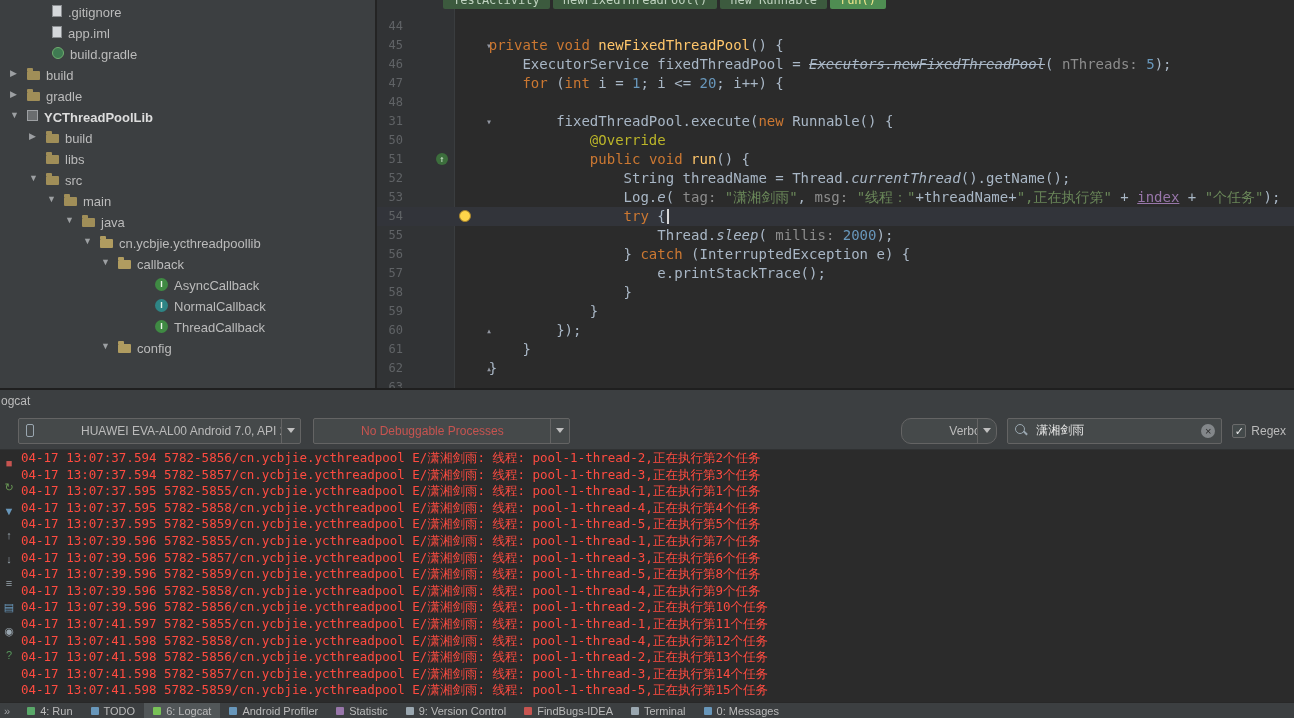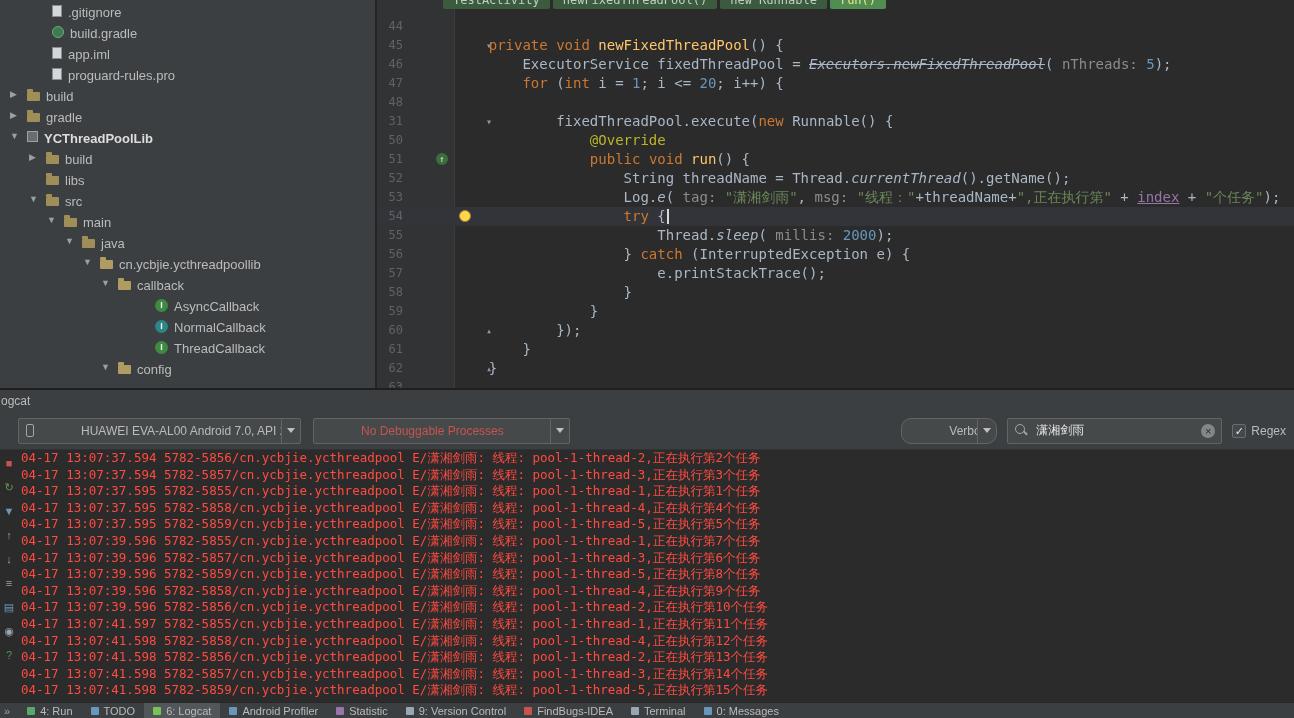--- a/index.html
+++ b/index.html
@@ -96,32 +96,27 @@
   <div class="top">
     <aside class="project">
       <div class="tree">
           <div class="tree-row" style="padding-left: 35px;">
             <span class="tree-arrow"></span>
             <span class="tree-icon ti-file"></span>
             <span class="tree-label">.gitignore</span>
           </div>
           <div class="tree-row" style="padding-left: 35px;">
             <span class="tree-arrow"></span>
+            <span class="tree-icon ti-file"></span>
+            <span class="tree-label">app.iml</span>
+          </div>
+          <div class="tree-row" style="padding-left: 35px;">
+            <span class="tree-arrow"></span>
             <span class="tree-icon ti-gradle"></span>
             <span class="tree-label">build.gradle</span>
-          </div>
-          <div class="tree-row" style="padding-left: 35px;">
-            <span class="tree-arrow"></span>
-            <span class="tree-icon ti-file"></span>
-            <span class="tree-label">app.iml</span>
-          </div>
-          <div class="tree-row" style="padding-left: 35px;">
-            <span class="tree-arrow"></span>
-            <span class="tree-icon ti-file"></span>
-            <span class="tree-label">proguard-rules.pro</span>
           </div>
           <div class="tree-row" style="padding-left: 10px;">
             <span class="tree-arrow">▶</span>
             <span class="tree-icon ti-folder"></span>
             <span class="tree-label">build</span>
           </div>
           <div class="tree-row" style="padding-left: 10px;">
             <span class="tree-arrow">▶</span>
             <span class="tree-icon ti-folder"></span>
             <span class="tree-label">gradle</span>

